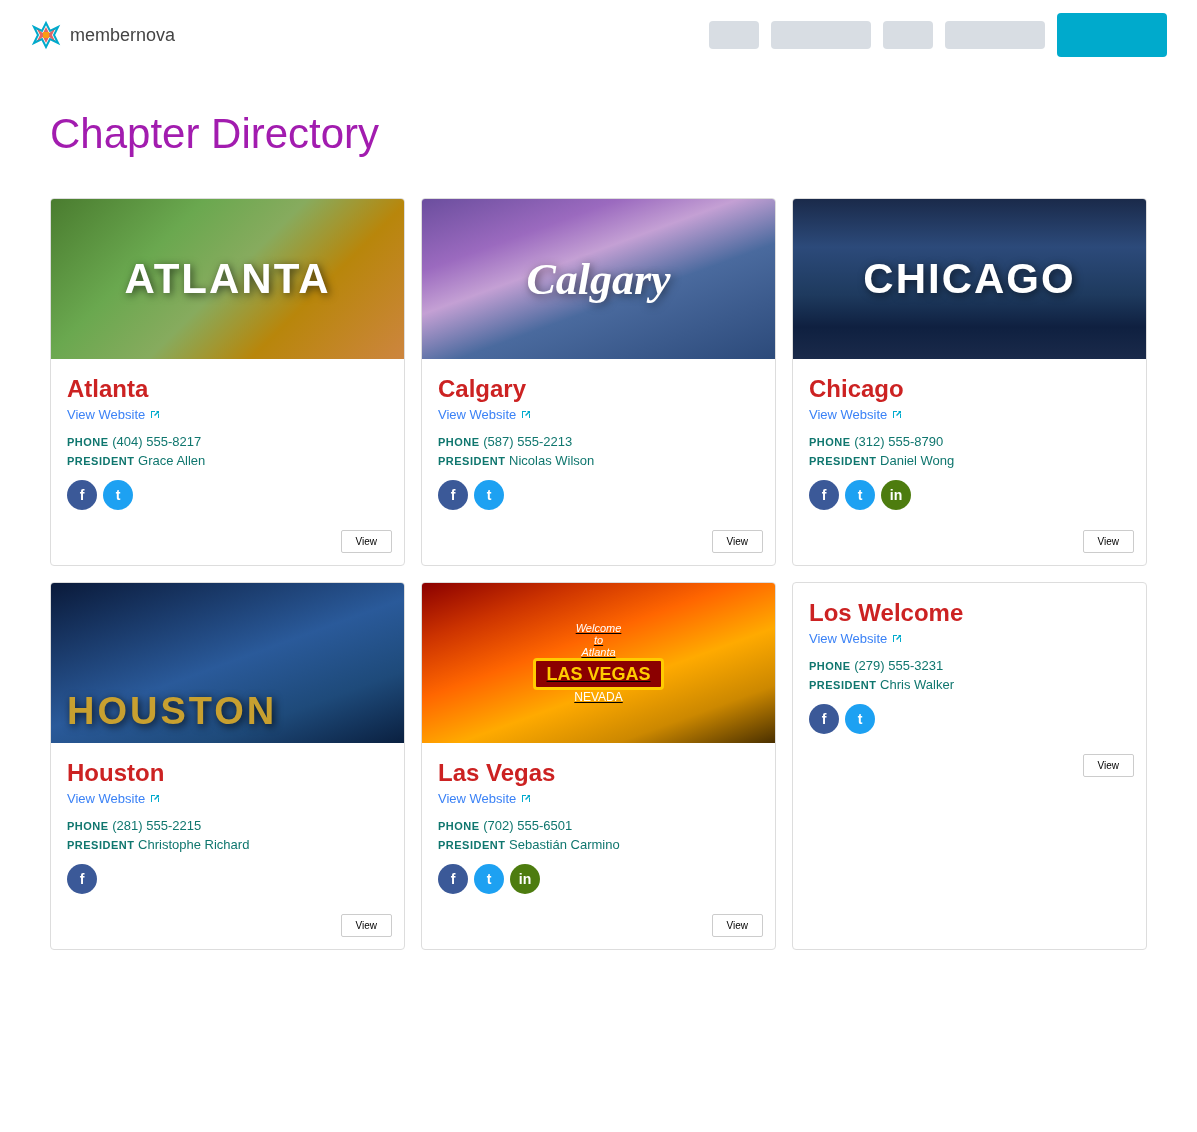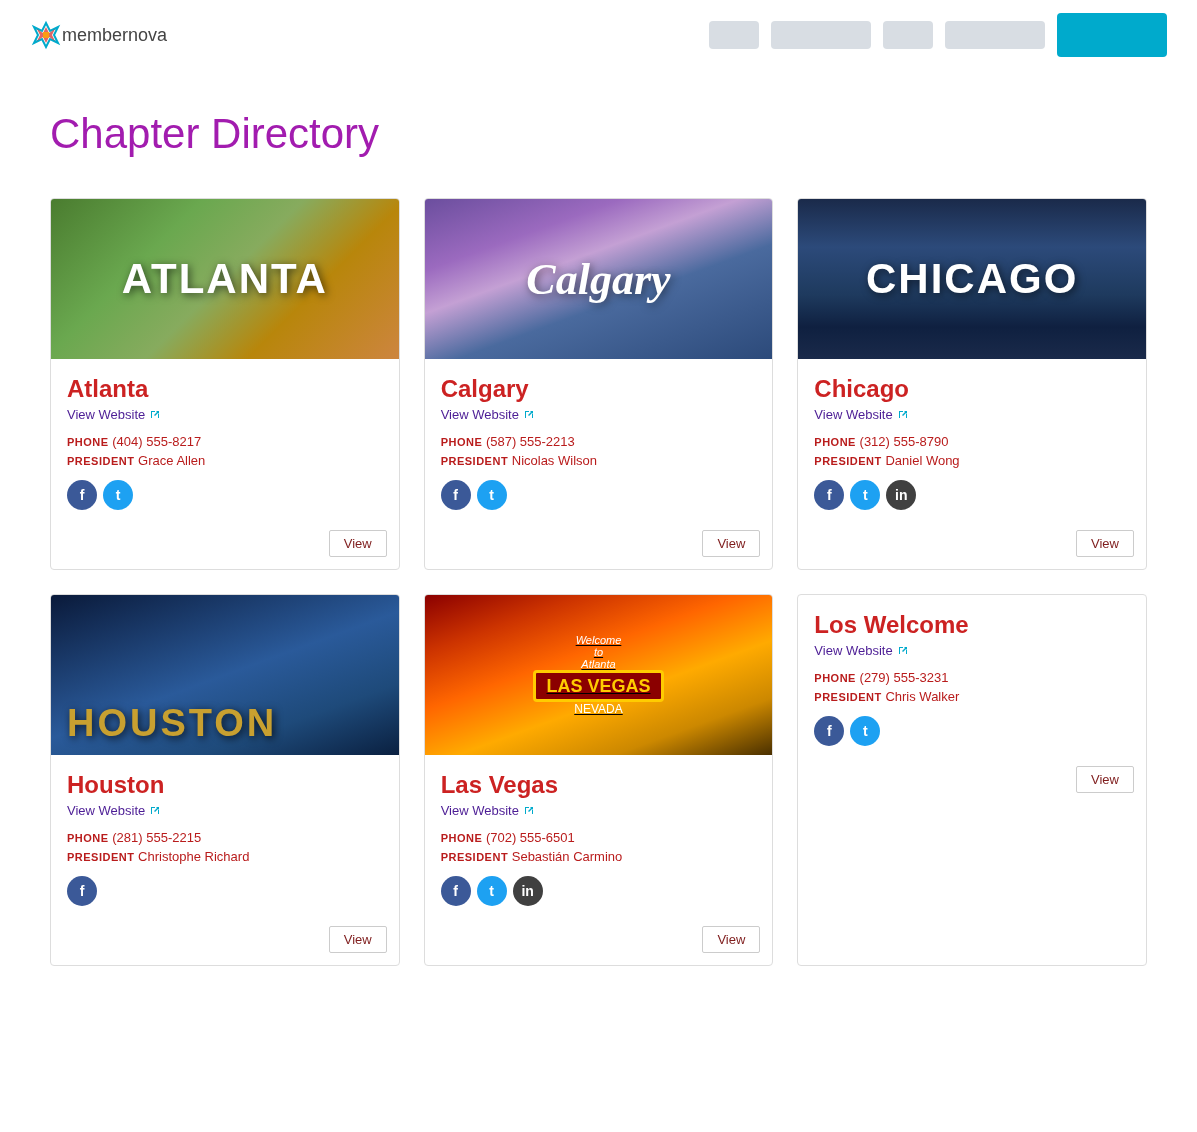--- a/index.html
+++ b/index.html
@@ -10,20 +10,21 @@
       background: #fff;
       height: 70px;
       display: flex;
       align-items: center;
       padding: 0 30px;
       box-shadow: 0 1px 3px rgba(0,0,0,0.1);
     }
     .logo-area {
       display: flex;
       align-items: center;
+      gap: 8px;
       flex: 1;
     }
     .logo-icon {
       width: 32px;
       height: 32px;
     }
     .logo-text {
       font-size: 18px;
       color: #444;
       font-weight: 500;
@@ -57,21 +58,21 @@
       font-size: 42px;
       font-weight: 300;
       color: #a21caf;
       margin-bottom: 40px;
     }
 
     
     .chapter-grid {
       display: grid;
       grid-template-columns: repeat(3, 1fr);
-      gap: 24px;
+      gap: 16px;
     }
 
     
     .chapter-card {
       background: #fff;
       border: 1px solid #ddd;
       border-radius: 4px;
       overflow: hidden;
     }
     .card-image {
@@ -120,33 +121,33 @@
     .card-body {
       padding: 16px 16px 8px 16px;
     }
     .card-city-name {
       font-size: 24px;
       font-weight: 700;
       color: #cc2222;
       margin-bottom: 4px;
     }
     .card-website-link {
-      color: #4c1d95;
+      color: #3b82f6;
       font-size: 13px;
       display: flex;
       align-items: center;
       gap: 4px;
       margin-bottom: 12px;
       cursor: pointer;
       text-decoration: none;
     }
     .card-info {
       margin-bottom: 4px;
       font-size: 13px;
-      color: #b91c1c;
+      color: #0f766e;
     }
     .card-info strong {
       font-weight: 800;
       font-size: 11px;
       letter-spacing: 0.5px;
     }
     .social-row {
       display: flex;
       gap: 6px;
       margin-top: 12px;
@@ -159,33 +160,33 @@
       display: flex;
       align-items: center;
       justify-content: center;
       color: #fff;
       font-size: 14px;
       font-weight: 700;
       cursor: pointer;
     }
     .social-fb { background: #3b5998; }
     .social-tw { background: #1da1f2; }
-    .social-li { background: #404040; }
+    .social-li { background: #4d7c0f; }
 
     .card-footer {
       display: flex;
       justify-content: flex-end;
       padding: 4px 12px 12px 12px;
     }
     .view-btn {
       border: 1px solid #ccc;
       background: #fff;
       padding: 5px 14px;
-      font-size: 13px;
-      color: #7f1d1d;
+      font-size: 10px;
+      color: #000000;
       cursor: pointer;
       border-radius: 2px;
     }
 
     
     .lasvegas-sign {
       position: absolute;
       z-index: 2;
       display: flex;
       flex-direction: column;

